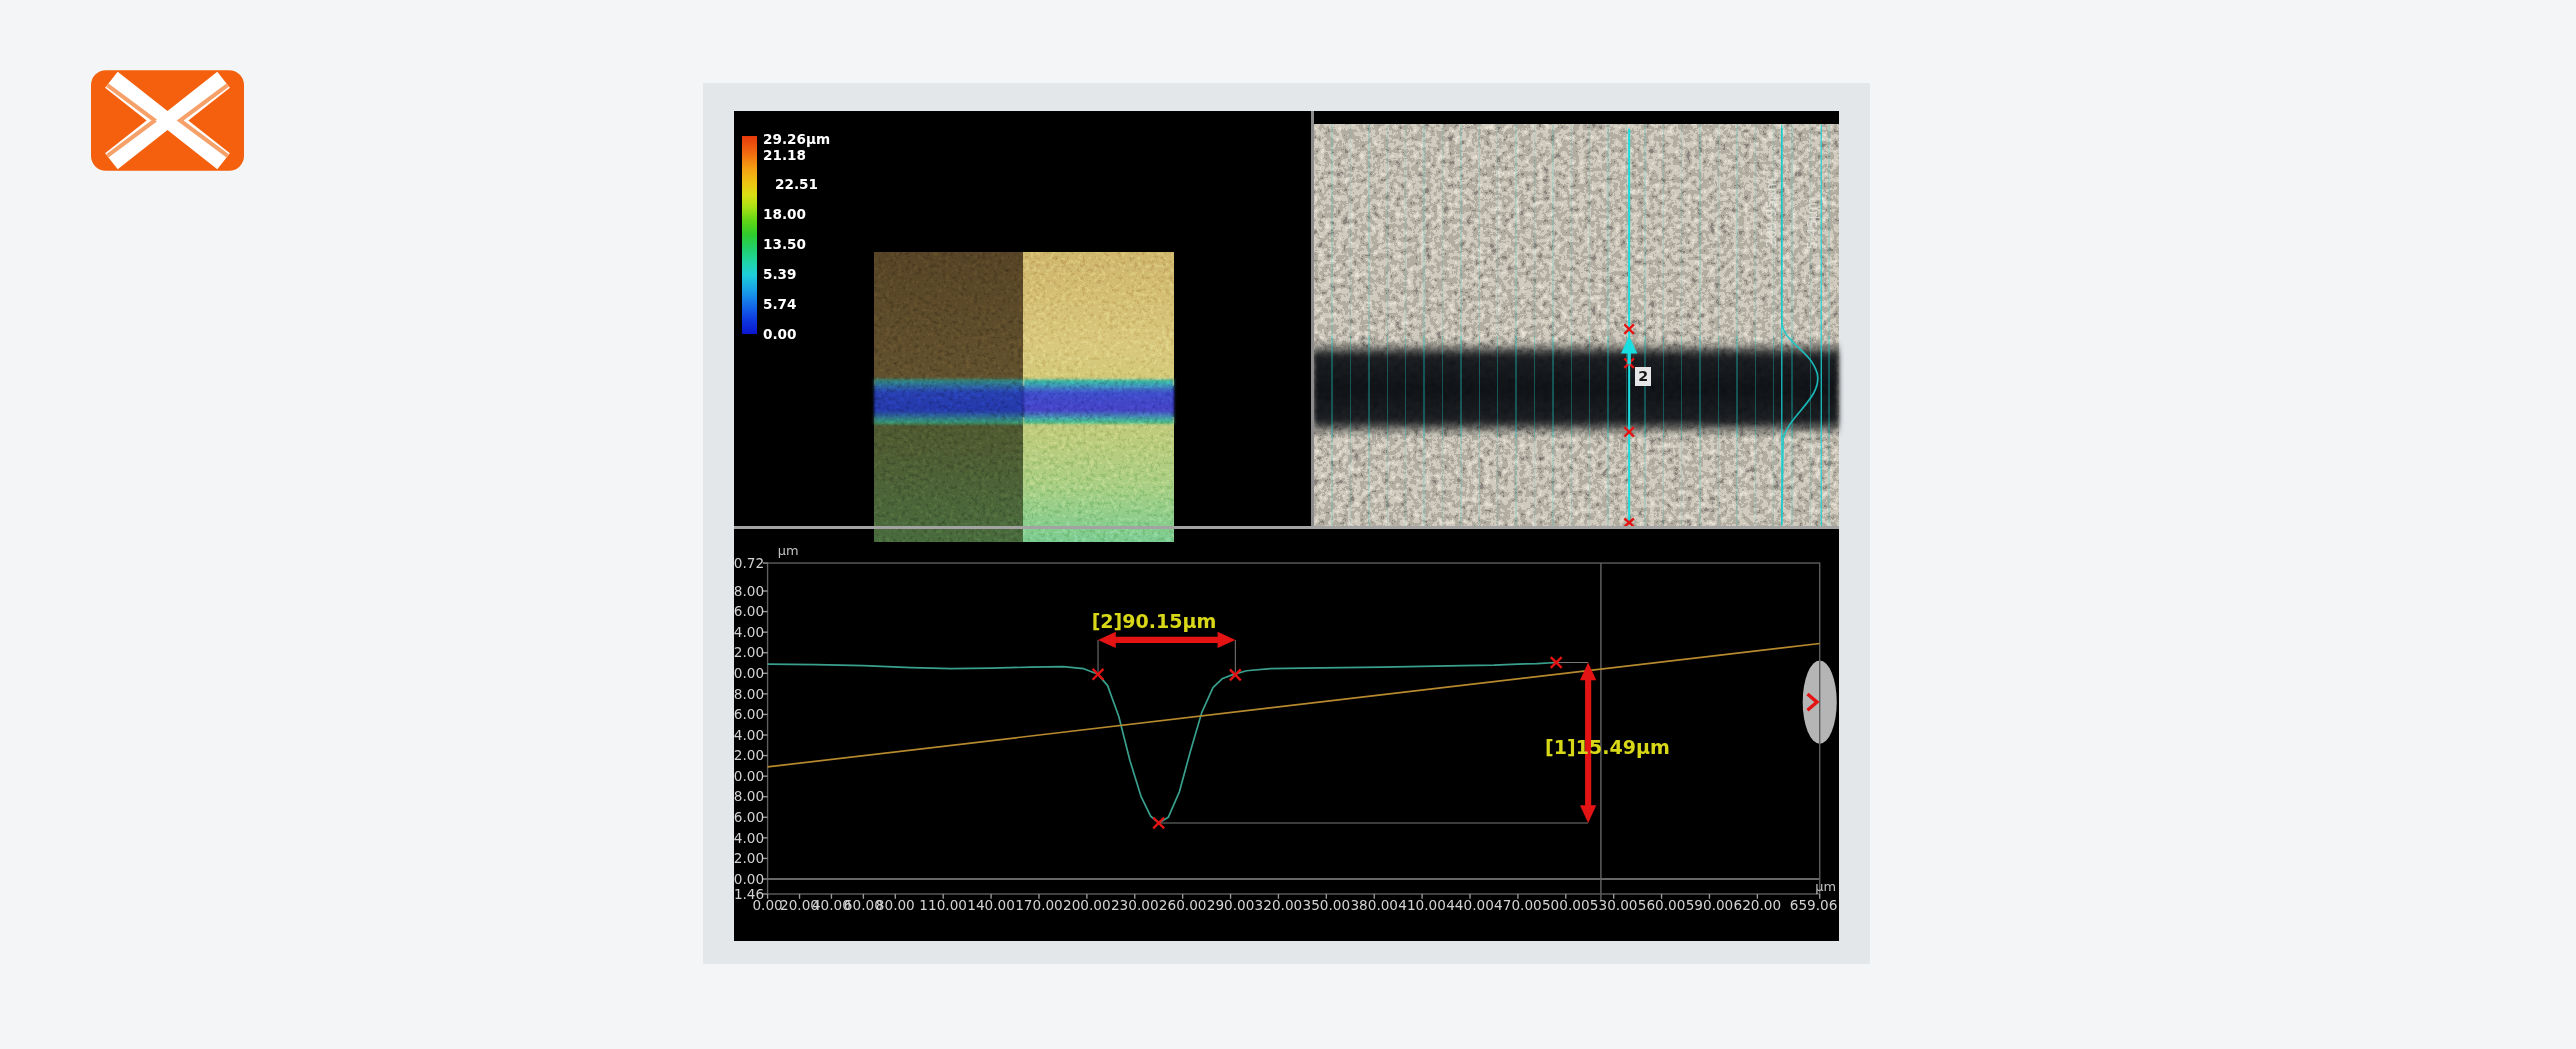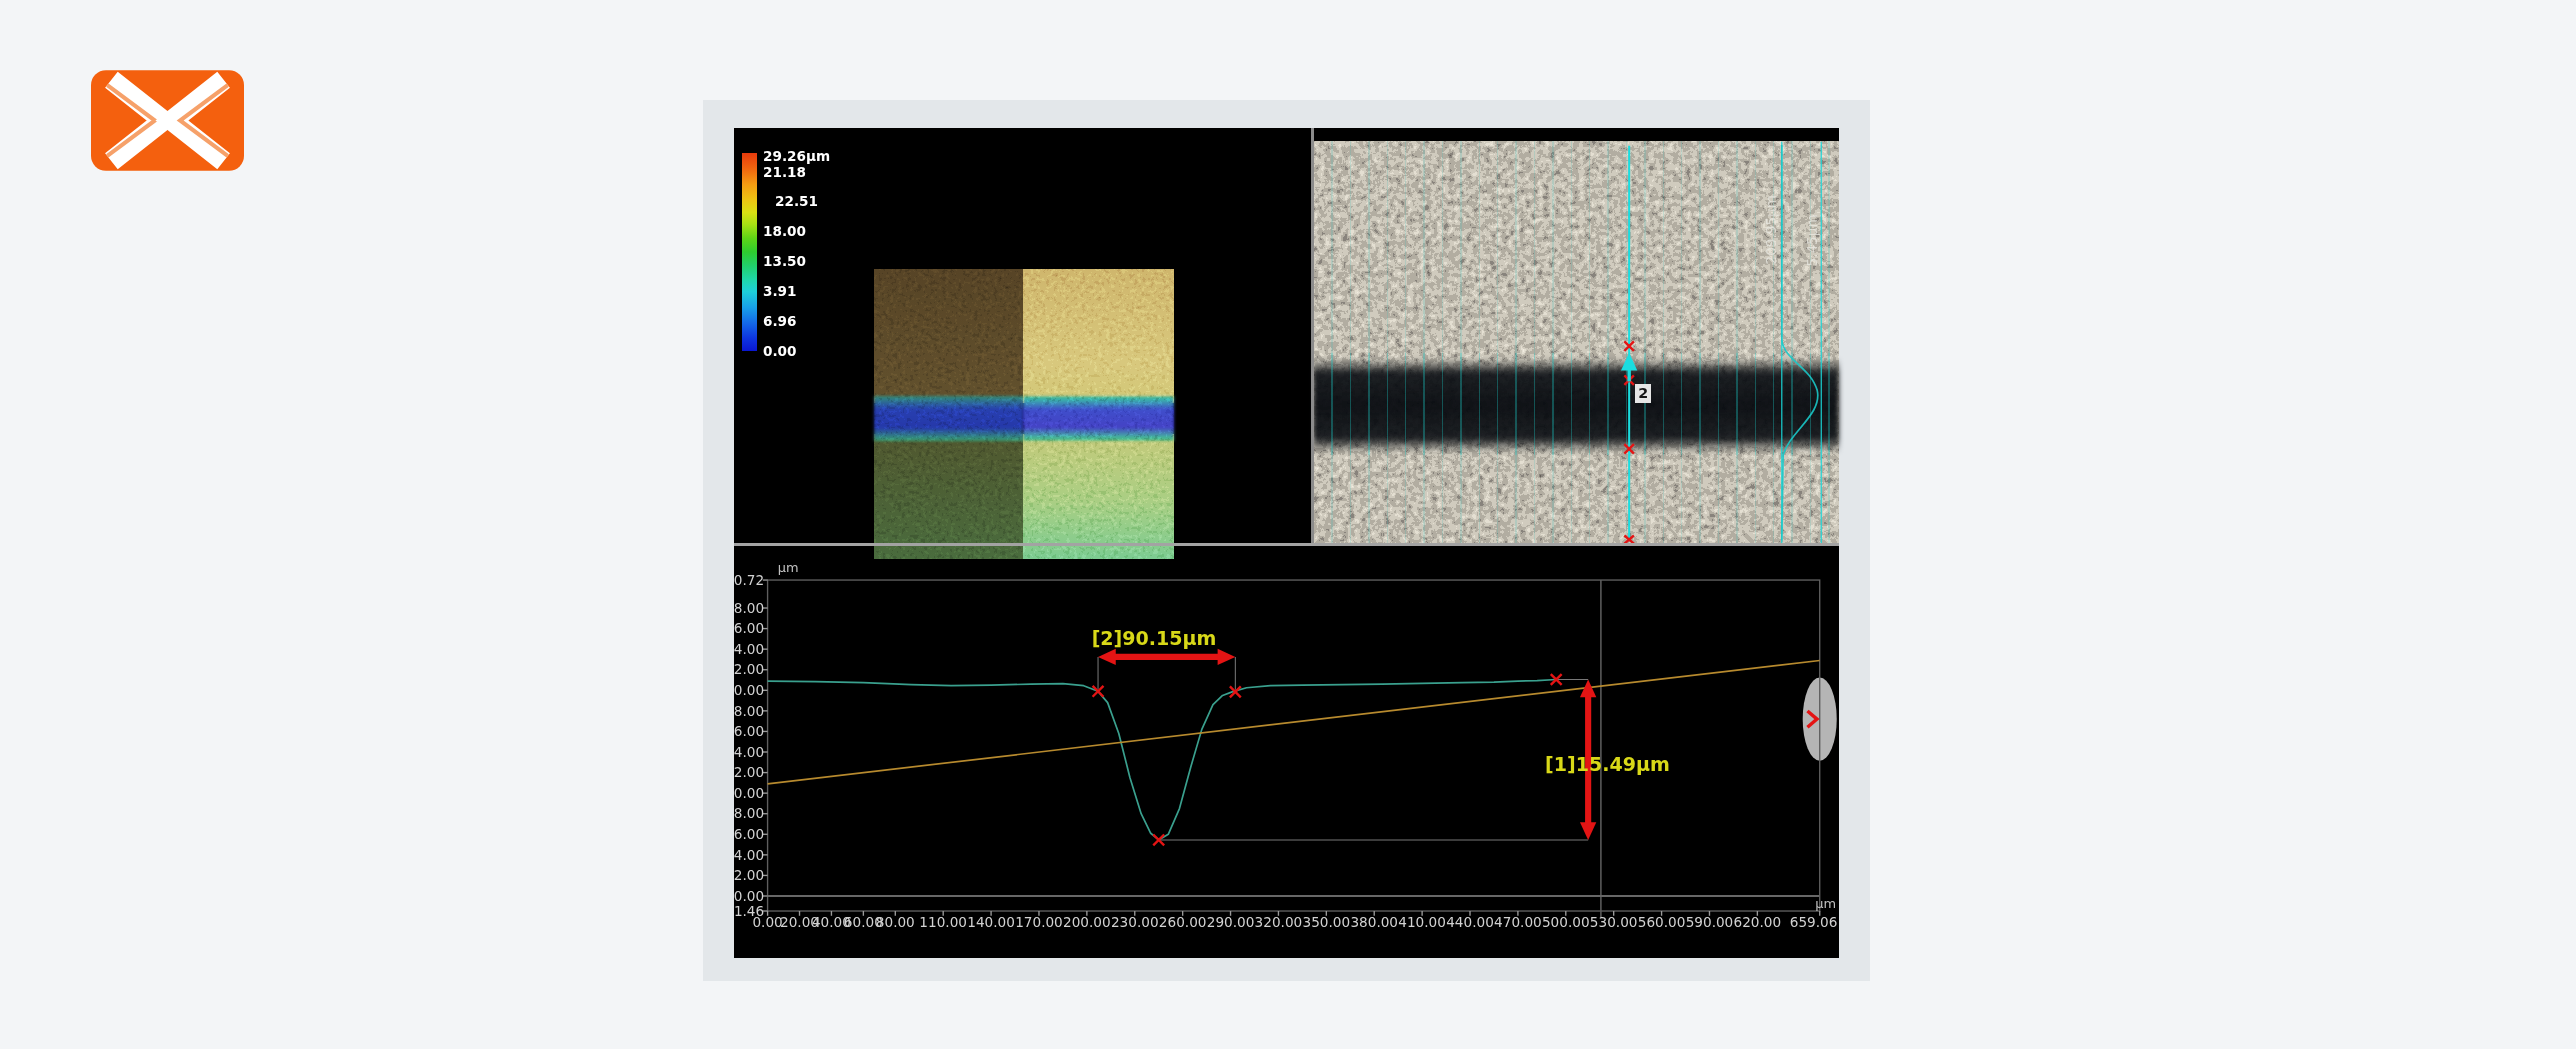--- a/index.html
+++ b/index.html
@@ -1,21 +1,21 @@
 <!DOCTYPE html>
 <html style="font-size:11px"><head>
 <meta charset="utf-8">
 <style>
   html,body{margin:0;padding:0;background:#f3f5f7;}
   .stage{position:relative;width:2576px;height:1049px;background:#f3f5f7;overflow:hidden;
          font-family:"DejaVu Sans",sans-serif;}
   
   .logo{position:absolute;left:91px;top:70px;width:153px;height:101px;}
   
-  .panel{position:absolute;left:703px;top:100px;width:1167px;height:881px;background:#e3e7ea;}
+  .panel{position:absolute;left:703px;top:83px;width:1167px;height:881px;background:#e3e7ea;}
   .black{position:absolute;left:31px;top:28px;width:1105px;height:830px;background:#000;}
   
   .tl{position:absolute;left:0;top:0;width:577px;height:415px;background:#000;}
   .colorbar{position:absolute;left:8.2px;top:25px;width:15px;height:198px;
     background:linear-gradient(180deg,#e73a0c 0%,#f0660f 8%,#f59d12 16%,#ecc613 24%,#d9e013 30%,
       #a8e014 36%,#5fd416 43%,#2ecc2f 50%,#21d06c 57%,#1fd6a9 64%,#1ecfd9 70%,#18a0e8 78%,
       #1468e8 86%,#0e38e0 93%,#0a16d0 100%);}
   .cb-label{position:absolute;left:29px;color:#fff;font-size:13.6px;font-weight:700;white-space:nowrap;}
   .hmap{position:absolute;left:140px;top:141px;width:300px;height:290px;}
   .hq{position:absolute;}
@@ -62,22 +62,22 @@
     <div class="black">
 
       <div class="tl">
         <div class="colorbar"></div>
         <div id="cb-labels">
             <span class="cb-label" style="top: 20px;">29.26μm</span>
             <span class="cb-label" style="top: 36px;">21.18</span>
             <span class="cb-label" style="top: 65px; margin-left: 12px;">22.51</span>
             <span class="cb-label" style="top: 95px;">18.00</span>
             <span class="cb-label" style="top: 125px; text-align: center;">13.50</span>
-            <span class="cb-label" style="top: 155px;">3.91</span>
-            <span class="cb-label" style="top: 185px;">6.96</span>
+            <span class="cb-label" style="top: 155px;">5.39</span>
+            <span class="cb-label" style="top: 185px;">5.74</span>
             <span class="cb-label" style="top: 215px;">0.00</span>
           </div>
 
         <div class="hmap">
 
           <div class="hq" style="left:0;top:0;width:149px;height:134px;background:linear-gradient(180deg,#41331c,#4a3d22);"></div>
           <div class="hq" style="left:0;top:165px;width:149px;height:125px;background:linear-gradient(180deg,#3c4123,#37512e);"></div>
           <div class="hband" style="left:0;top:127px;width:149px;height:45px;background:linear-gradient(180deg,#256b5a 0%,#1d2f88 30%,#1b2a80 70%,#2a7a52 100%);"></div>
 
           <div class="hq" style="left:149px;top:0;width:151px;height:134px;background:linear-gradient(180deg,#b89352,#c6ae5e 70%,#bcae5a);"></div>

